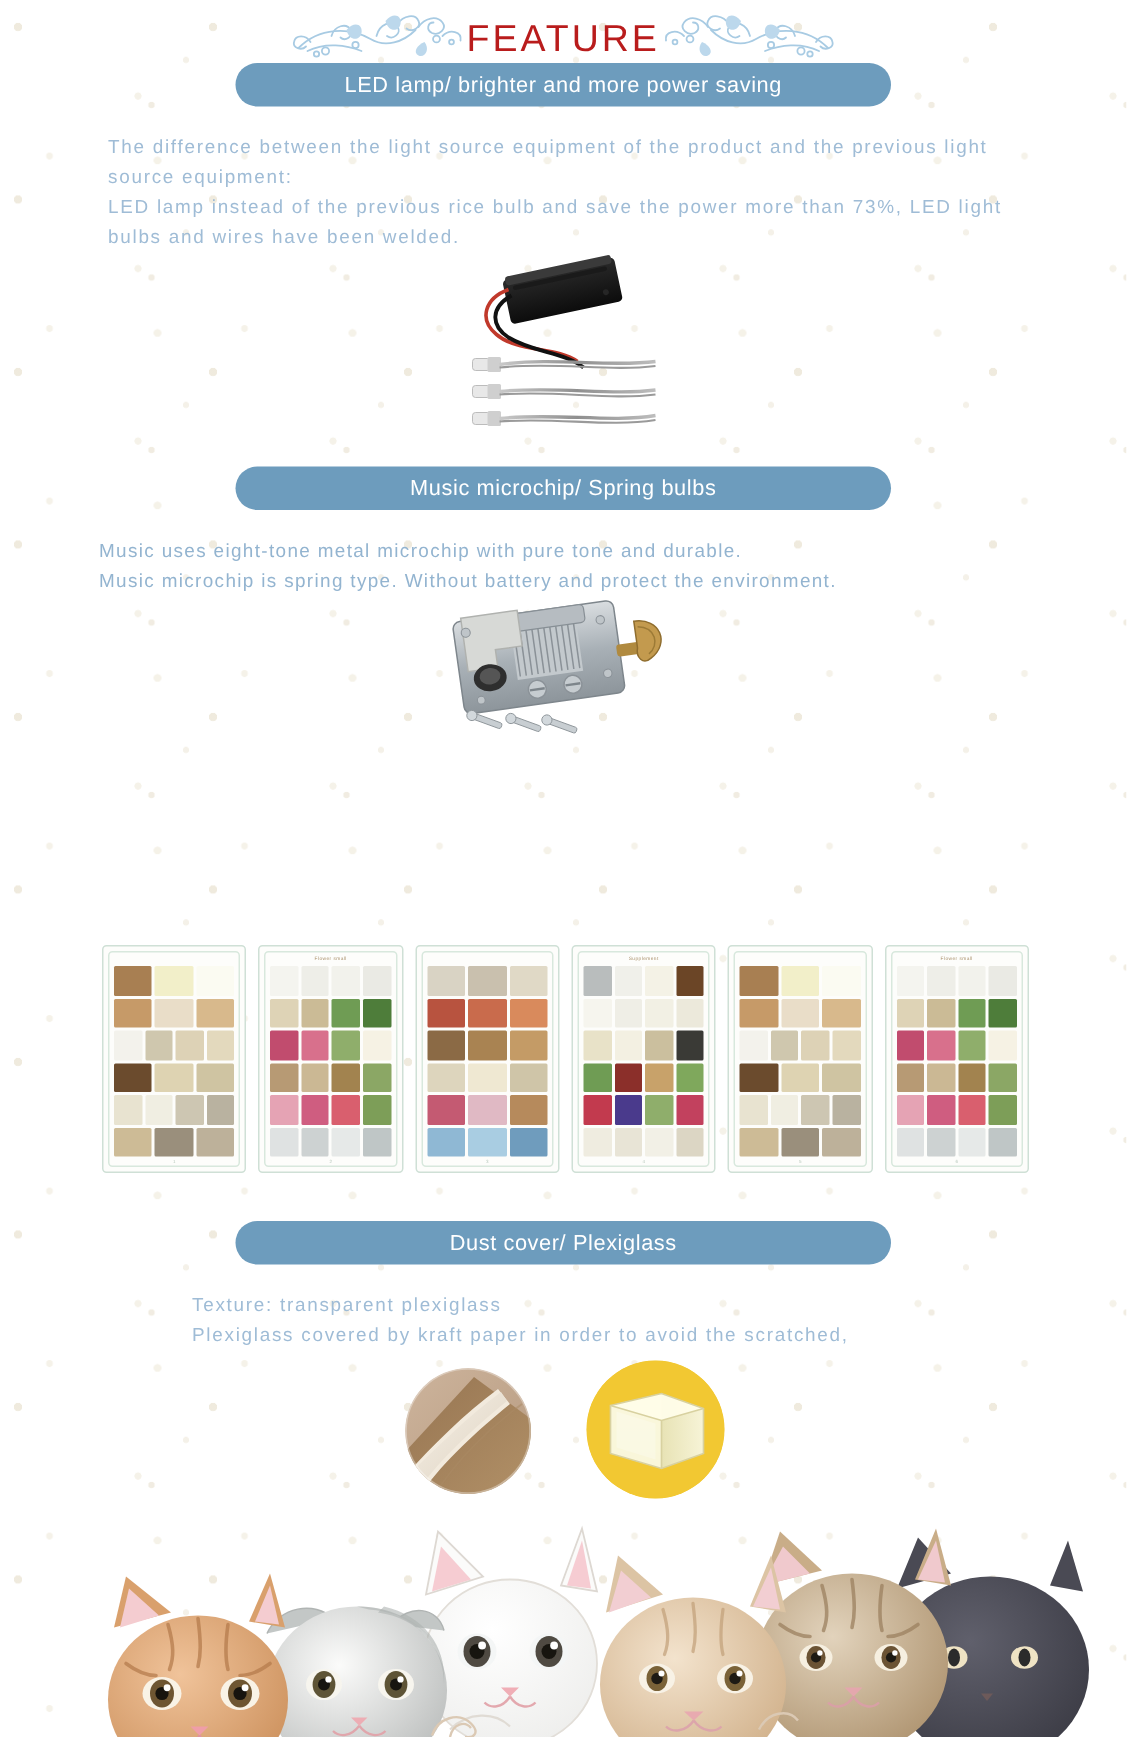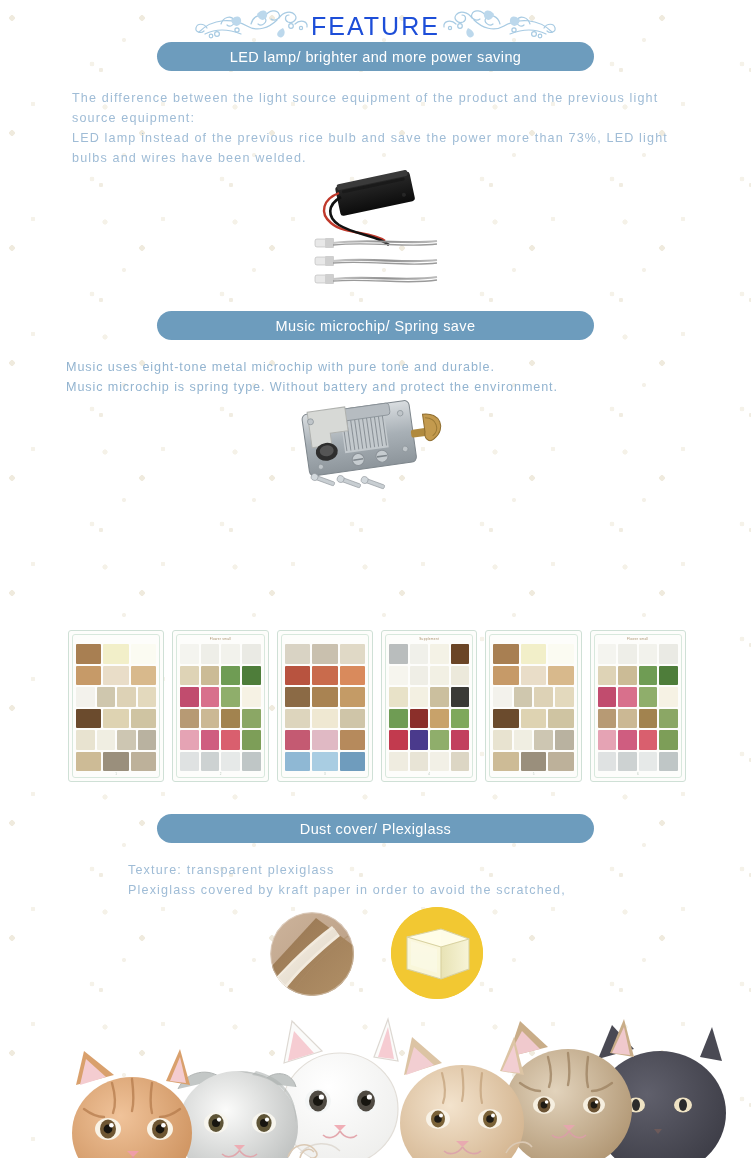--- a/index.html
+++ b/index.html
@@ -23,21 +23,21 @@
     background-position:0 0, 40px 20px, 15px 60px, 75px 35px, 20px 95px, 95px 8px;
   }
   .page{position:absolute;inset:0;z-index:2;}
 
   
   .feature-header{
     position:absolute;left:0;top:4px;width:751px;height:44px;
     display:flex;align-items:center;justify-content:center;gap:0px;
   }
   .feature-title{
-    font-size:25px;letter-spacing:2px;color:#1d4ed8;font-weight:400;
+    font-size:25px;letter-spacing:2px;color:#b91c1c;font-weight:400;
     font-family:"Liberation Sans",sans-serif;
   }
   .flourish{display:block;}
 
   
   .banner{
     position:absolute;left:157px;width:437px;height:29px;border-radius:15px;
     background:#6d9cbd;
     display:flex;align-items:center;justify-content:center;
   }
@@ -193,21 +193,21 @@
           <rect x="4" y="2" width="12" height="8" rx="2" fill="#e8e8e8" stroke="#b5b5b5" stroke-width=".6"></rect>
           <rect x="14" y="1" width="9" height="10" rx="1" fill="#cfcfcf"></rect>
           <path d="M22 6 C60 2, 95 9, 126 4" stroke="url(#wireSil)" stroke-width="2.2" fill="none"></path>
           <path d="M22 8 C60 5, 95 12, 126 7" stroke="#9a9a9a" stroke-width="1.4" fill="none"></path>
         </g>
       </g>
     </svg>
   </div>
 
   <div class="banner" style="top:311px">
-    <span>Music microchip/ Spring save</span>
+    <span>Music microchip/ Spring bulbs</span>
   </div>
   <div class="para b2" style="left:66px;top:357px;width:630px">Music uses eight-tone metal microchip with pure tone and durable.
 Music microchip is spring type. Without battery and protect the environment.</div>
 
   <div class="photo music-photo">
     <svg width="175" height="112" viewBox="0 0 175 112">
       <defs>
         <linearGradient id="steel" x1="0" y1="0" x2="0" y2="1">
           <stop offset="0" stop-color="#d9dde0"></stop>
             <stop offset=".5" stop-color="#a8b0b6"></stop>

